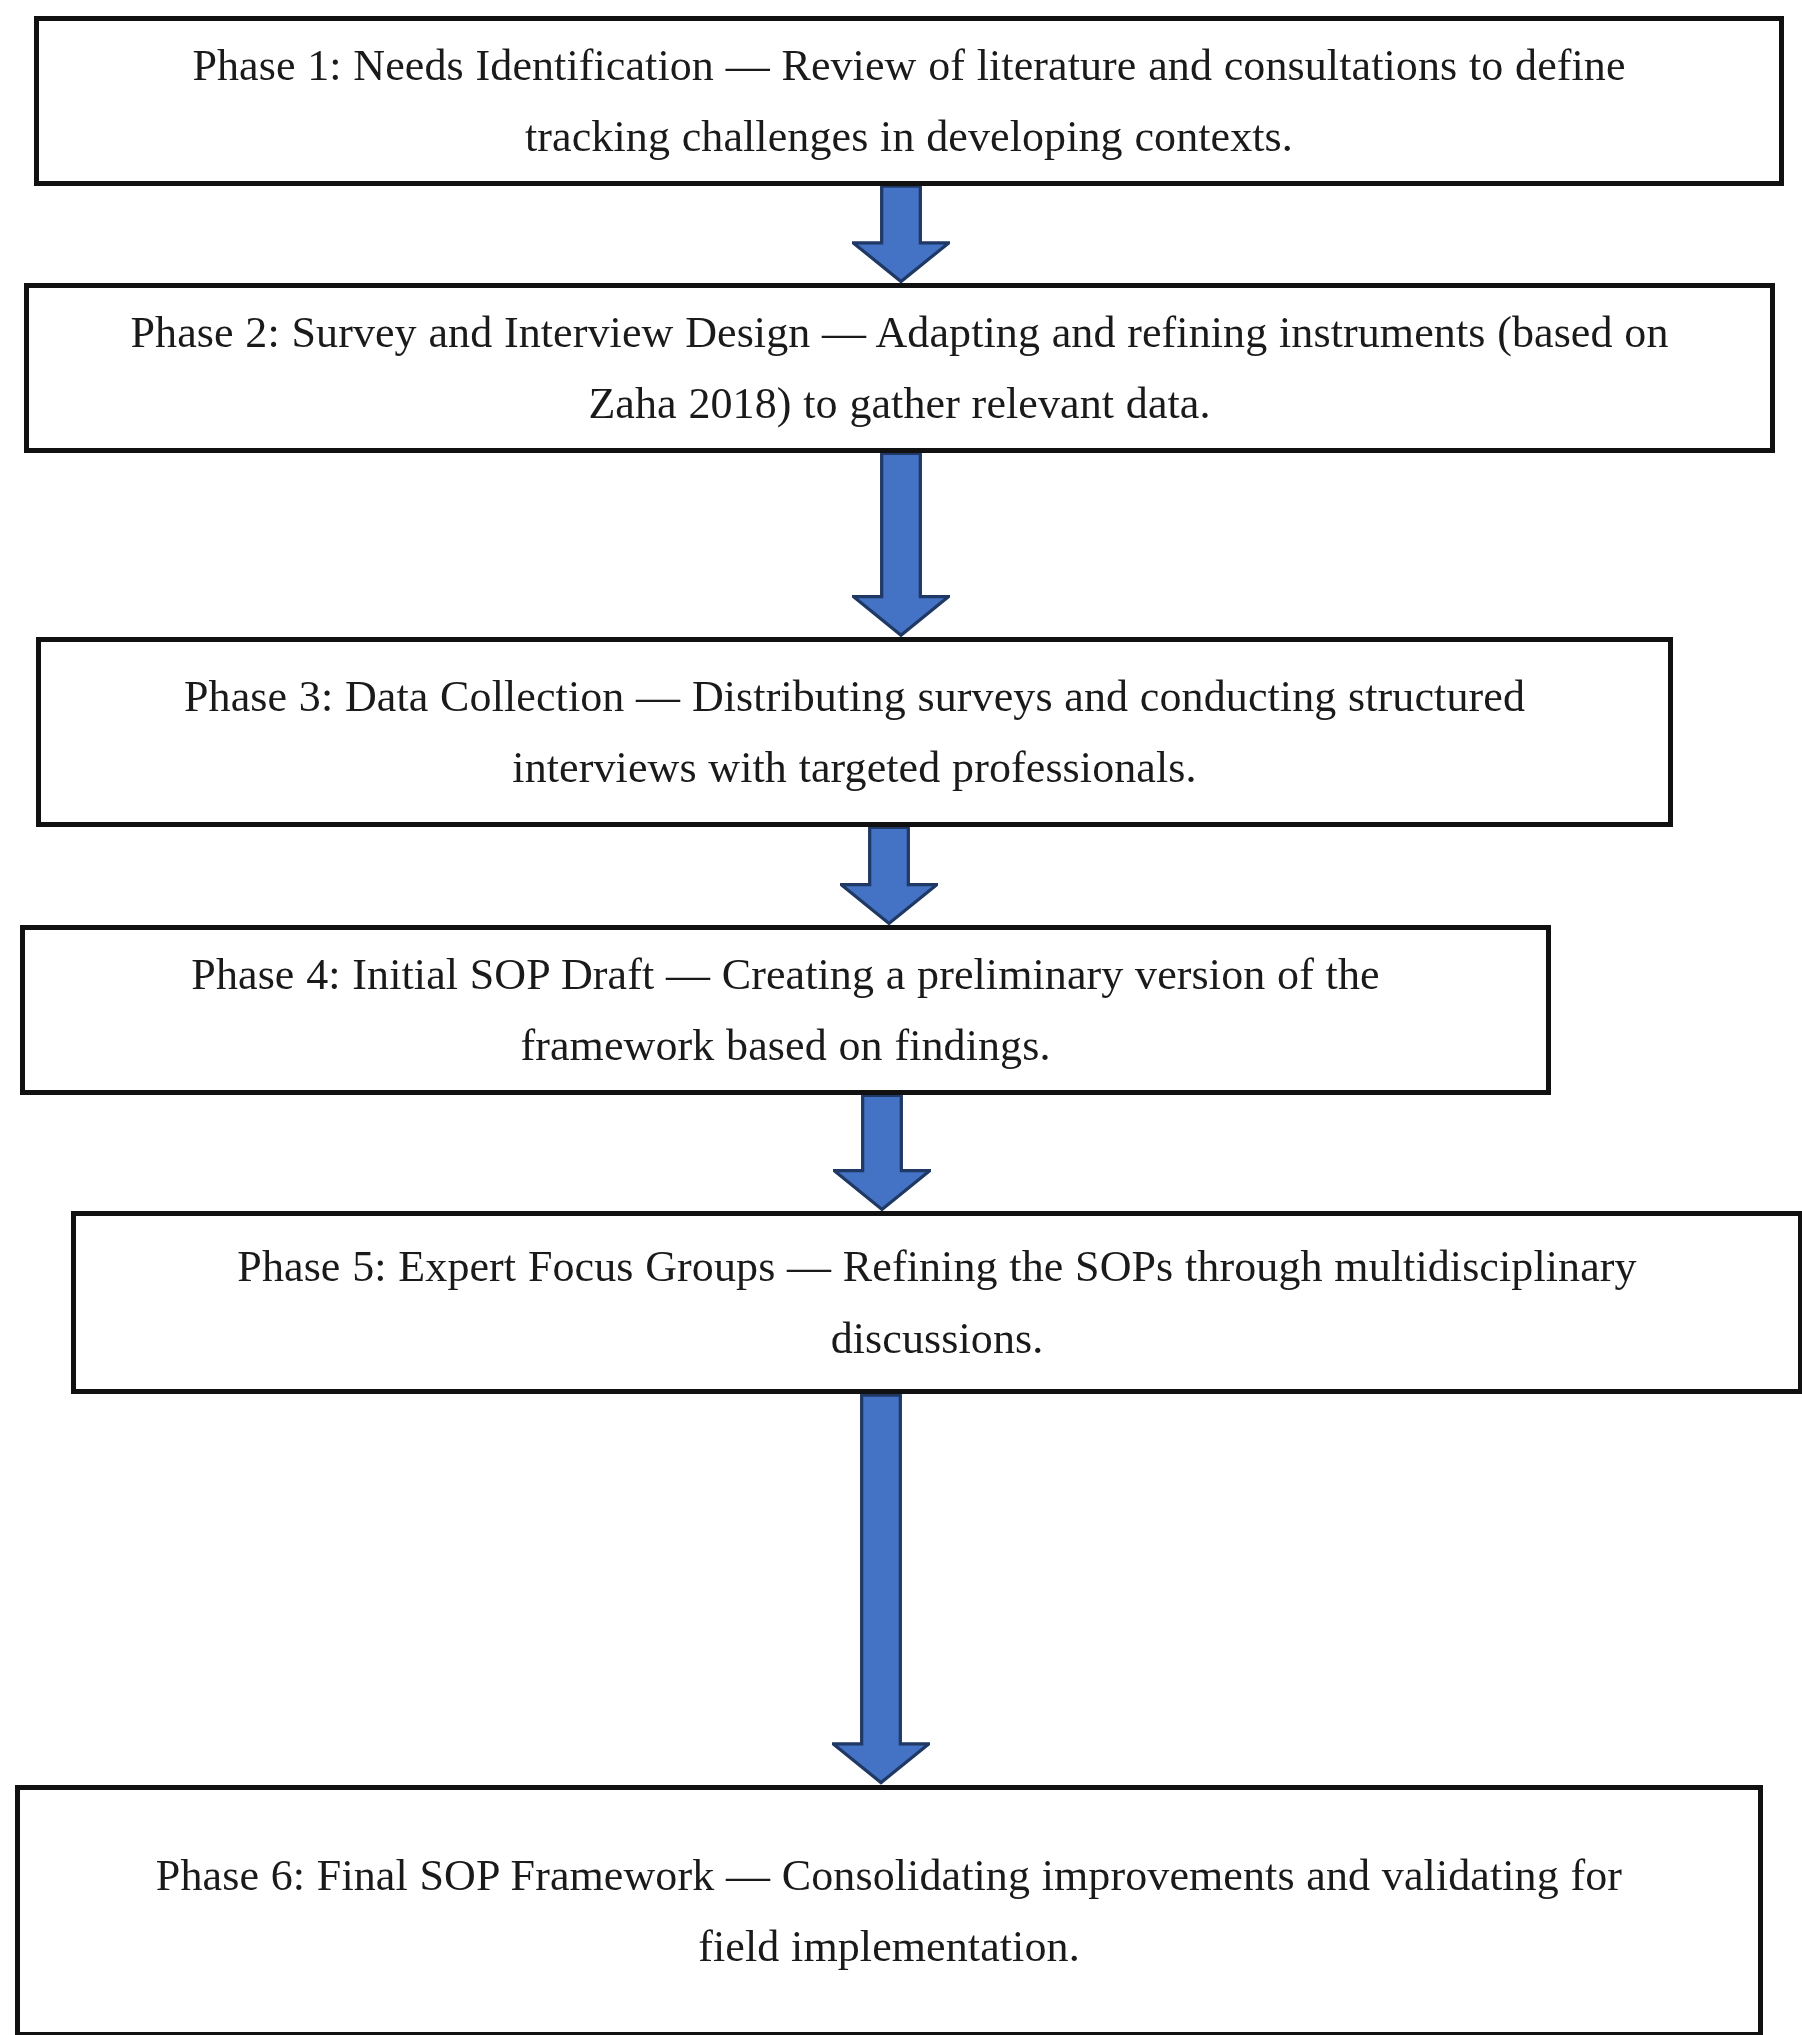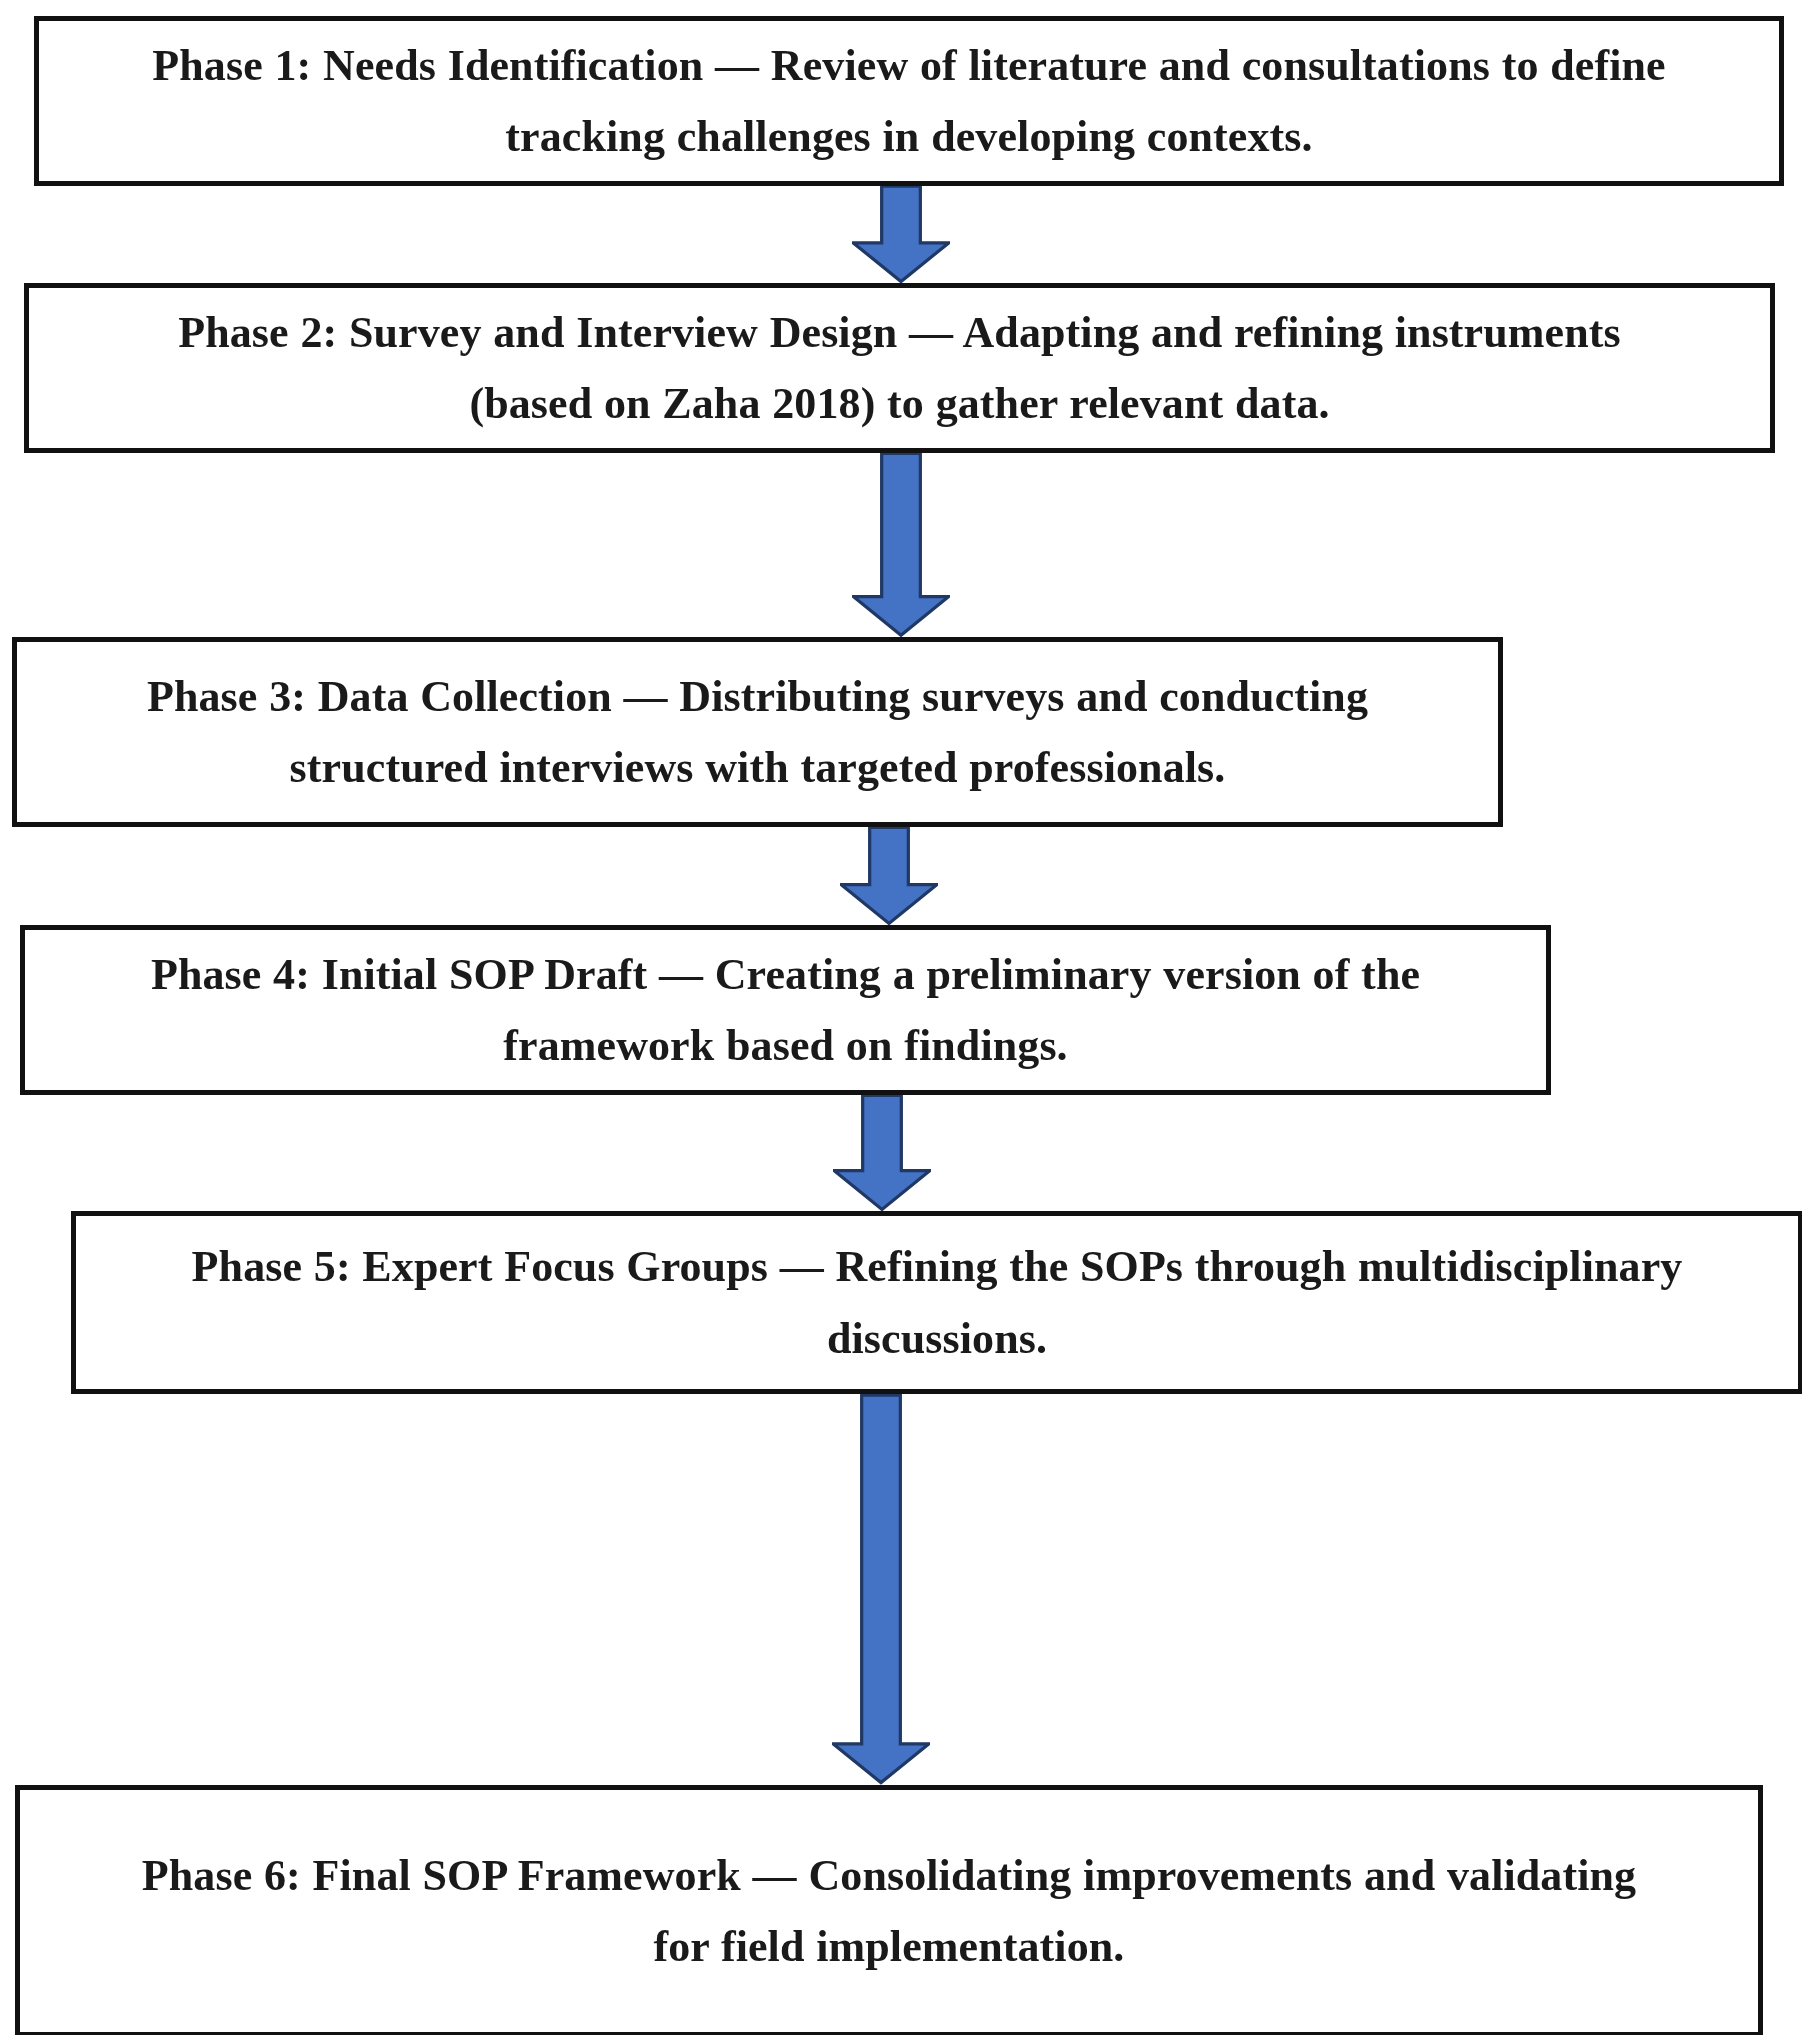--- a/index.html
+++ b/index.html
@@ -28,21 +28,20 @@
     display: block;
     width: 89%;
     margin: 0 auto;
     text-align: center;
     font-size: 44px;
     line-height: 1.62;
     color: #1a1a1a;
     font-family: "Liberation Serif", "DejaVu Serif", serif;
     letter-spacing: 0.1px;
     word-spacing: 0.6px;
-    font-weight: bold;
   }
   .arrow {
     position: absolute;
     display: block;
   }
   .arrow svg { display: block; }
 </style>
 </head>
 <body>
 
@@ -61,21 +60,21 @@
   <div class="phase-box" style="left:24px; top:283px; width:1751px; height:170px;">
     <span class="phase-text">Phase 2: Survey and Interview Design — Adapting and refining instruments (based on Zaha 2018) to gather relevant data.</span>
   </div>
 
   <div class="arrow" style="left: 852px; top: 453px; width: 98px; height: 184px;">
     <svg width="98" height="184" viewBox="0 0 152 284">
       <polygon points="46,0 106,0 106,222 150,222 76,282 2,222 46,222" fill="#4472C4" stroke="#1F3864" stroke-width="5" stroke-linejoin="miter"></polygon>
     </svg>
   </div>
 
-  <div class="phase-box" style="left: 12px; top: 637px; width: 1491px; height: 190px;">
+  <div class="phase-box" style="left: 36px; top: 637px; width: 1637px; height: 190px;">
     <span class="phase-text">Phase 3: Data Collection — Distributing surveys and conducting structured interviews with targeted professionals.</span>
   </div>
 
   <div class="arrow" style="left: 840px; top: 827px; width: 98px; height: 98px;">
     <svg width="98" height="98" viewBox="0 0 152 151">
       <polygon points="46,0 106,0 106,89 150,89 76,149 2,89 46,89" fill="#4472C4" stroke="#1F3864" stroke-width="5" stroke-linejoin="miter"></polygon>
     </svg>
   </div>
 
   <div class="phase-box" style="left: 20px; top: 925px; width: 1531px; height: 170px;">

